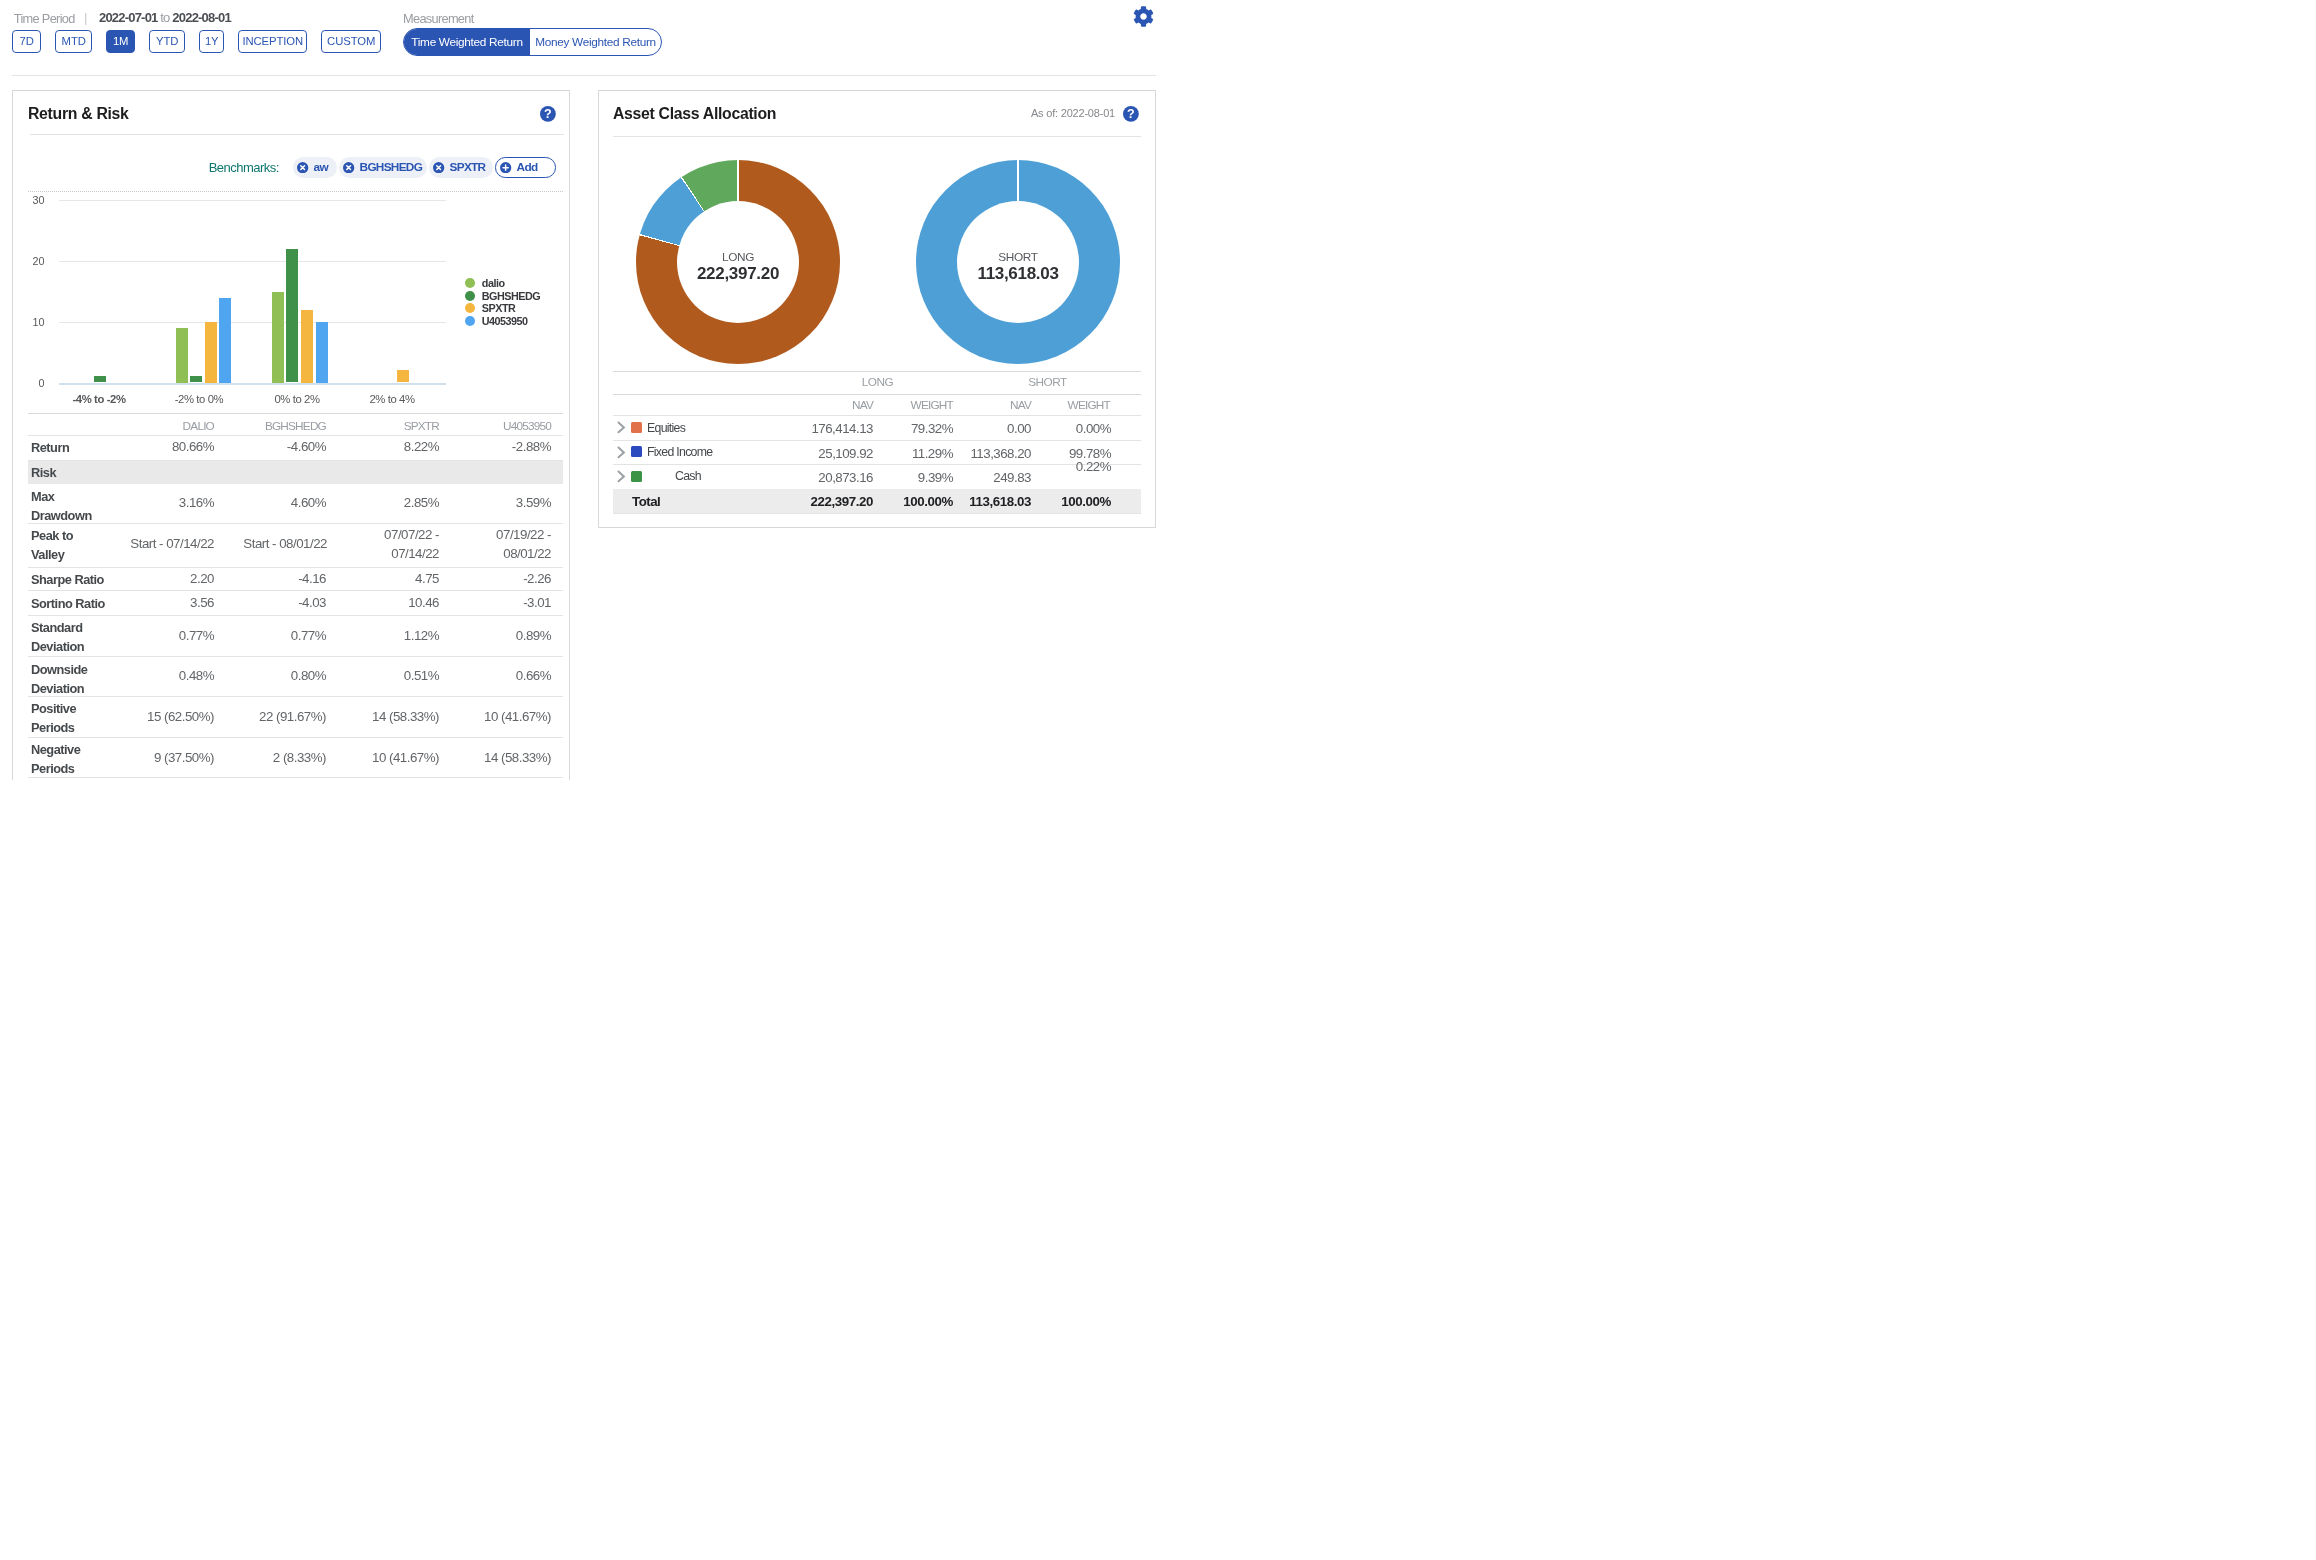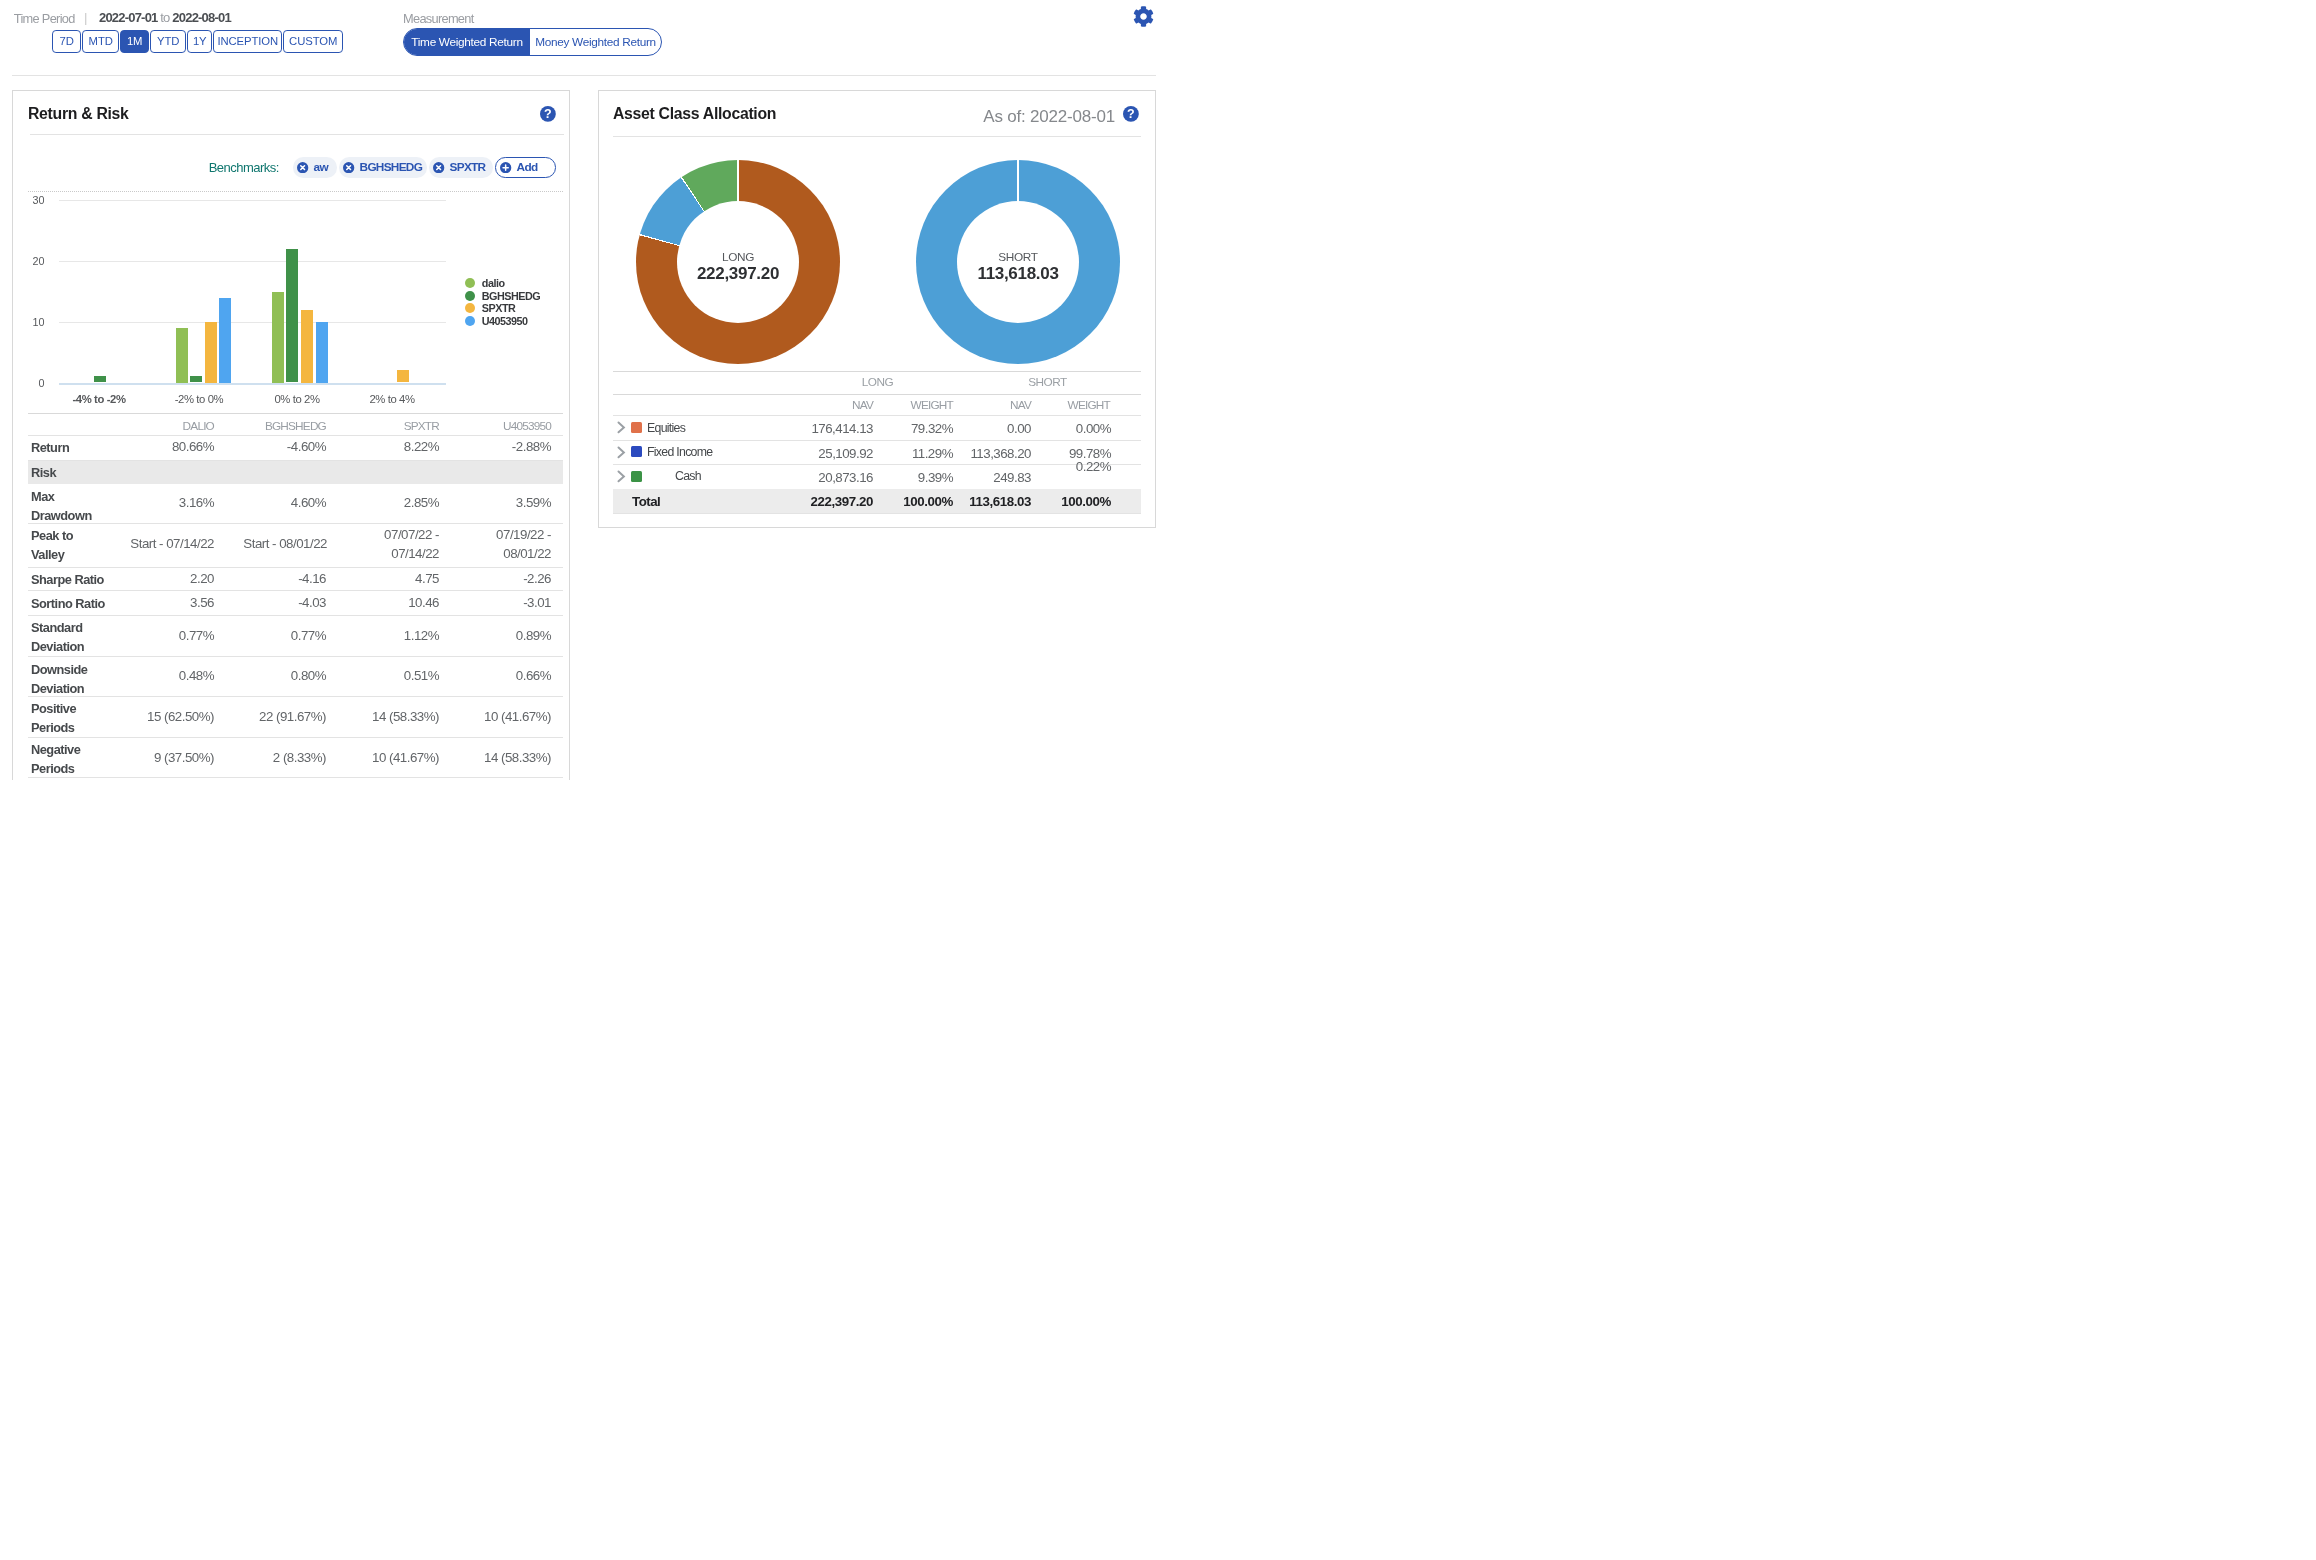--- a/index.html
+++ b/index.html
@@ -32,21 +32,21 @@
 .chev { position:absolute; color:#9ba0a5; }
 </style>
 </head>
 <body>
 <div id="page">
 
 <div class="abs gray" style="left:13.8px; top:10.8px; font-size:12.8px; letter-spacing:-0.7px;">Time Period</div>
 <div class="abs" style="left:84px; top:9.9px; color:#c9c9c9; font-size:13.3px;">|</div>
 <div class="abs" style="left:99px; top:9.9px; font-size:13px; font-weight:bold; color:#4b4e52; letter-spacing:-0.8px;">2022-07-01 <span style="color:#9a9da2; font-weight:normal;">to</span> 2022-08-01</div>
 
-<div class="abs" style="left:12.2px; top:30px; display:flex; gap:1px;margin-left:40px;">
+<div class="abs" style="left:12.2px; top:30px; display:flex; gap:14px;">
   <div class="btn" style="width:29px;">7D</div>
   <div class="btn" style="width:37px;">MTD</div>
   <div class="btn sel" style="width:29px;">1M</div>
   <div class="btn" style="width:36px;">YTD</div>
   <div class="btn" style="width:25px;">1Y</div>
   <div class="btn" style="width:69px;">INCEPTION</div>
   <div class="btn" style="width:60px;">CUSTOM</div>
 </div>
 
 <div class="abs gray" style="left:403px; top:10.8px; font-size:12.8px; letter-spacing:-0.7px;">Measurement</div>
@@ -213,21 +213,21 @@
 
 <div class="tlabel" style="left:31px; top:740px;">Negative<br>Periods</div>
 <div class="tval" style="left:112px; top:749px; width:102px;">9 (37.50%)</div>
 <div class="tval" style="left:224px; top:749px; width:102px;">2 (8.33%)</div>
 <div class="tval" style="left:337px; top:749px; width:102px;">10 (41.67%)</div>
 <div class="tval" style="left:449px; top:749px; width:102px;">14 (58.33%)</div>
 <div class="rule" style="left:28px; top:777px; width:535px;"></div>
 
 <div class="card" style="left:598px; top:90px; width:558px; height:438px;"></div>
 <div class="ctitle" style="left:613px; top:105px;">Asset Class Allocation</div>
-<div class="abs" style="left:918px; top:107px; width:197px; text-align:right; color:#85888c; font-size:17px; letter-spacing:-0.2px;">As of: 2022-08-01</div>
+<div class="abs" style="left:918px; top:107px; width:197px; text-align:right; color:#85888c; font-size:11px; letter-spacing:-0.2px;">As of: 2022-08-01</div>
 <svg class="qicon" style="left:1123px; top:106px;" viewBox="0 0 24 24">
       <circle cx="12" cy="12" r="12" fill="#2b55b2"></circle>
       <text x="12" y="18.5" font-size="19" font-weight="bold" fill="#fff" text-anchor="middle" font-family="Liberation Sans, sans-serif">?</text>
     </svg>
 <div class="rule" style="left:613px; top:136px; width:528px;"></div>
 
 <div class="abs" style="left:636px; top:160px; width:204px; height:204px; border-radius:50%;
   background:conic-gradient(#b05a1e 0% 79.22%, #fff 79.22% 79.42%, #4d9fd6 79.42% 90.53%, #fff 90.53% 90.73%, #60a95c 90.73% 100%);"></div>
 <div class="abs" style="left:737px; top:160px; width:1.6px; height:41px; background:#fff;"></div>
 <div class="abs" style="left:677px; top:201px; width:122px; height:122px; border-radius:50%; background:#fff;"></div>

